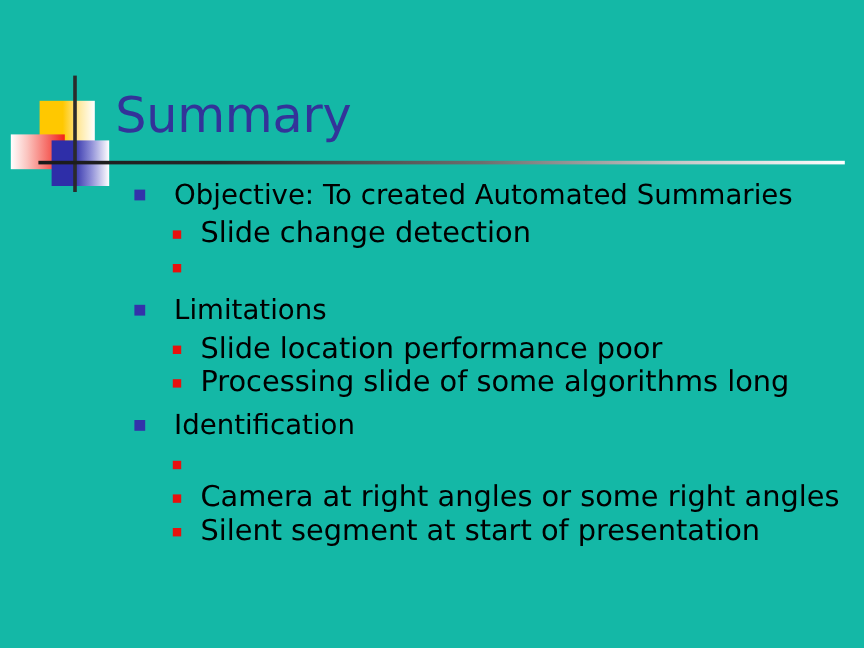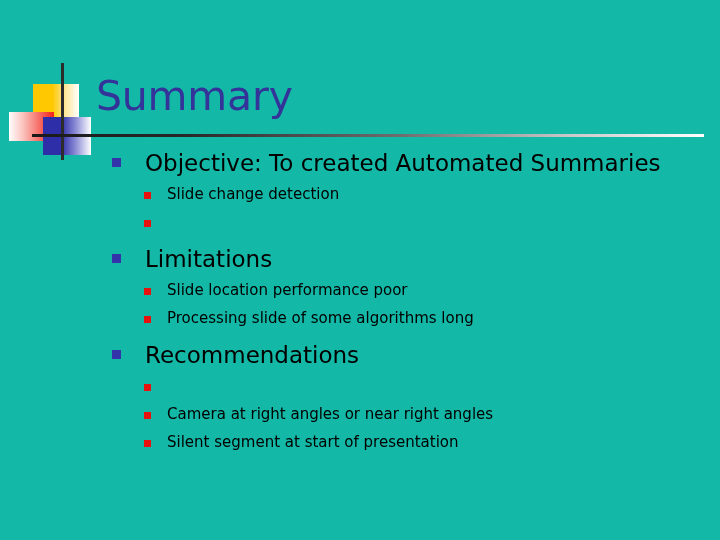--- a/index.html
+++ b/index.html
@@ -128,21 +128,21 @@
   }
   .lvl2 .marker {
     flex: 0 0 auto;
     width: 7px;
     height: 7px;
     background: #E8110E;
     margin-top: 11px;
     margin-right: 16px;
   }
   .lvl2 .bullet-text {
-    font-size: 15px;
+    font-size: 24px;
     line-height: 27px;
     color: #000000;
   }
 
   .group-gap {
     height: 7px;
   }
 </style>
 </head>
 <body>
@@ -186,28 +186,28 @@
     </div>
     <div class="bullet-row lvl2">
       <span class="marker"></span>
       <span class="bullet-text">Processing slide of some algorithms long</span>
     </div>
 
     <div class="group-gap"></div>
 
     <div class="bullet-row lvl1">
       <span class="marker"></span>
-      <span class="bullet-text">Recommendations</span>
-    </div>
-    <div class="bullet-row lvl2">
-      <span class="marker"></span>
-    </div>
-    <div class="bullet-row lvl2">
-      <span class="marker"></span>
-      <span class="bullet-text">Camera at right angles or near right angles</span>
+      <span class="bullet-text">Identification</span>
+    </div>
+    <div class="bullet-row lvl2">
+      <span class="marker"></span>
+    </div>
+    <div class="bullet-row lvl2">
+      <span class="marker"></span>
+      <span class="bullet-text">Camera at right angles or some right angles</span>
     </div>
     <div class="bullet-row lvl2">
       <span class="marker"></span>
       <span class="bullet-text">Silent segment at start of presentation</span>
     </div>
 
   </div>
 </div>
 
 </body></html>

